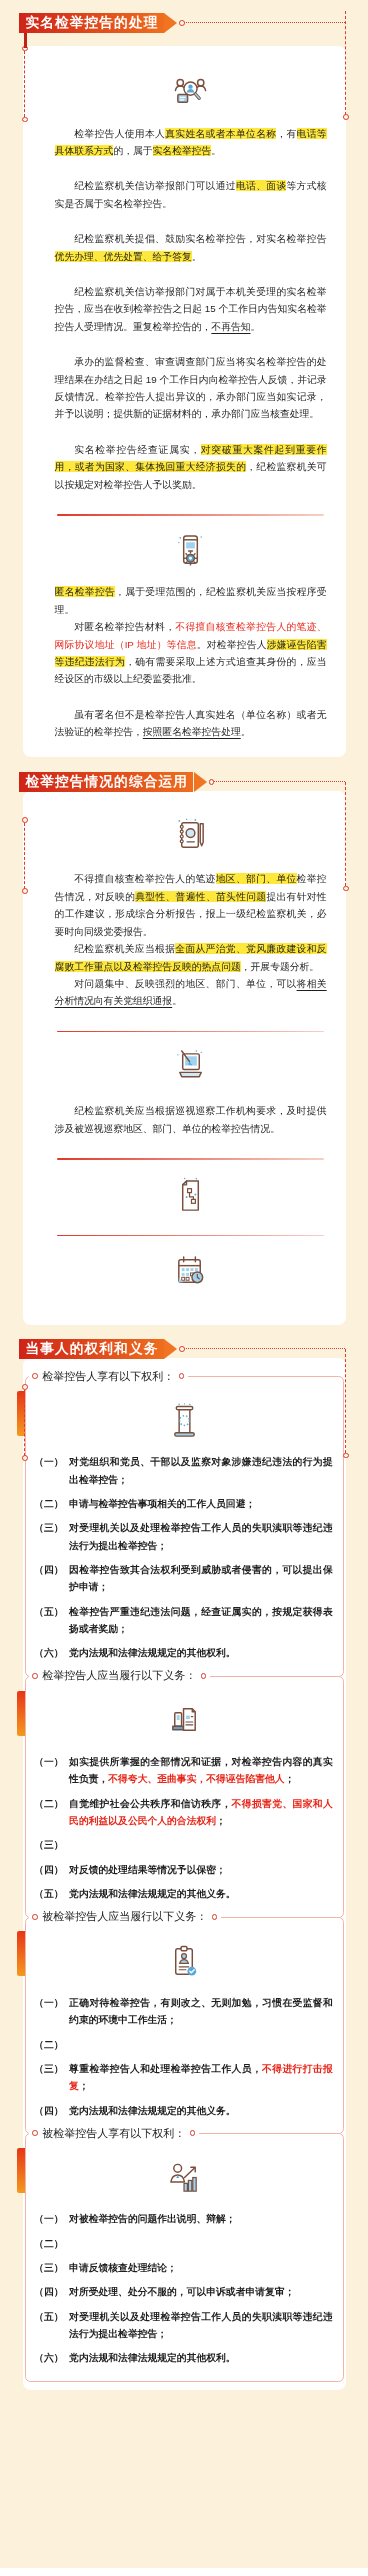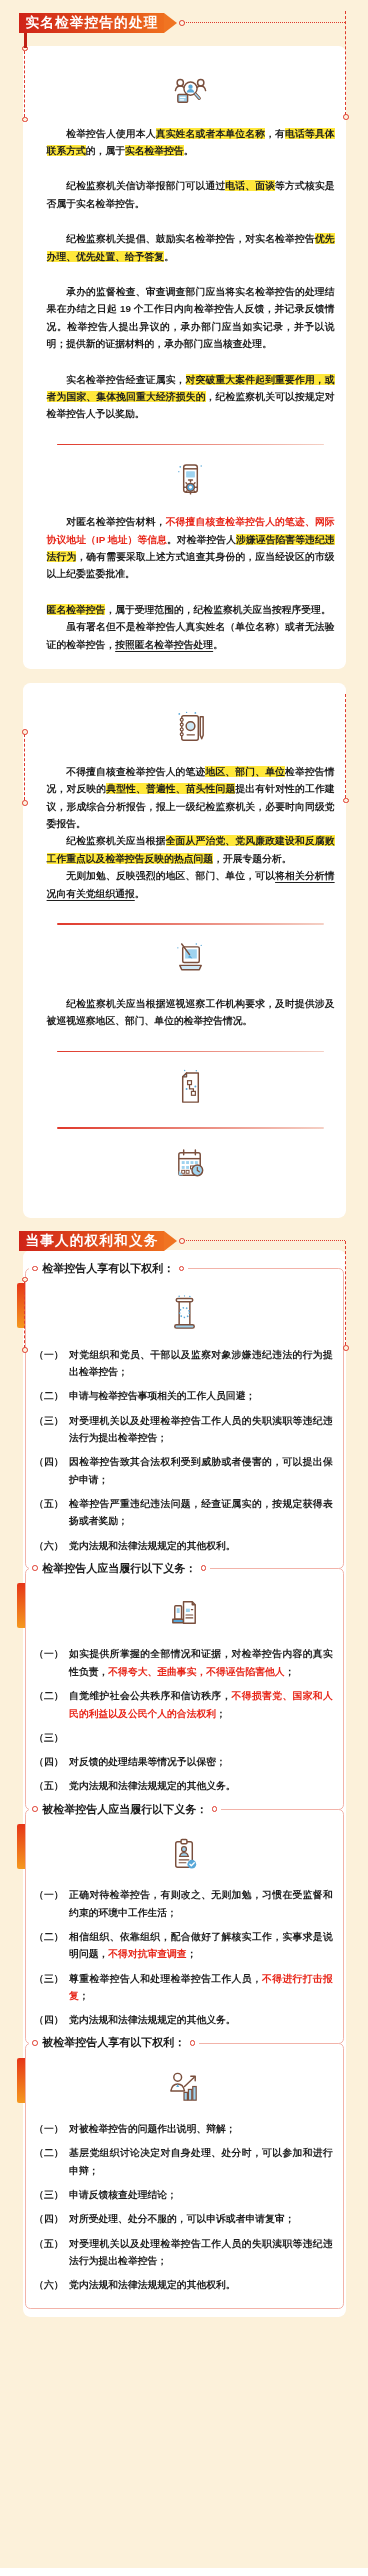--- a/index.html
+++ b/index.html
@@ -32,42 +32,42 @@
   .vdash-r{right:23px;top:10.6px;height:104px;}
 
   
   .card{position:relative;margin:0 23px 0 23px;background:#fff;border-radius:7.4px;z-index:1;}
   .sec1 .card{margin-top:13.7px;}
   .sec2 .card,.sec3 .card{margin-top:-0.5px;}
   .card-body{padding:18px 7.4px 16px 19.6px;}
   .sec2 .card-body{padding:12.7px 7.4px 19px 19.6px;}
   .sec3 .card-body{padding:18px 1.6px 8px 1.6px;}
 
-  .para{margin:0 4px 18px;font-size:9.8px;line-height:17.4px;font-weight:bold;color:#1f1f1f;
+  .para{margin:0 12px 18px;font-size:9.8px;line-height:17.4px;font-weight:normal;color:#1f1f1f;
         text-align:justify;text-indent:2em;}
   .para:last-child{margin-bottom:0;}
   .sec2 .para{margin-bottom:0;}
   .para.noindent{text-indent:0;margin-bottom:0;}
   .seg-h{background:#ffe83c;}
   .seg-r{color:#e8271a;}
   .seg-u{text-decoration:underline;text-underline-offset:2.6px;}
 
   .icon-block{display:flex;justify-content:center;margin:9.5px 0 13.7px;}
   .icon-block svg{width:37px;height:37px;}
   .sec2 .icon-block{margin:13.7px 0 16px;}
   .divider{height:1.6px;width:267px;margin:21px auto 17px;border-radius:1.1px;
         background:linear-gradient(90deg,#e0392b,#f5d0c5);}
 
   
   .subbox{position:relative;border:1.1px solid #f2b3a9;border-radius:5.3px;background:#fff;
         padding:16px 8.5px 7.4px 8.5px;}
   .subbox + .subbox{margin-top:-1.1px;}
   .sub-head{position:absolute;top:-8.5px;left:3.2px;display:flex;align-items:center;gap:4.2px;
         background:#fff;padding:0 3.7px;}
-  .sub-title{margin:0;font-size:11px;font-weight:bold;color:#1d1d1d;white-space:nowrap;}
+  .sub-title{margin:0;font-size:11px;font-weight:normal;color:#1d1d1d;white-space:nowrap;}
   .ring{width:3.7px;height:3.7px;border:1.1px solid #df3a2c;border-radius:50%;background:#fff;flex:none;}
   .tab{position:absolute;left:-8.5px;top:13.7px;width:9px;height:45px;z-index:-1;
         background:linear-gradient(180deg,#e63517,#f5991f);border-radius:2.1px 0 0 2.1px;}
   .item{display:flex;margin:0 0 6.9px;font-size:9.8px;line-height:17.4px;font-weight:bold;color:#1f1f1f;}
   .item .marker{flex:none;width:35px;}
   .item .item-text{flex:1;text-align:justify;padding-right:2.1px;}
 </style>
 </head>
 <body>
 
@@ -97,47 +97,54 @@
               <path d="M30 38c1.5-5 4.5-7 8-7s6.5 2 8 7z" fill="#58a7d8"></path>
               <rect x="12" y="42" width="20" height="16" rx="2" fill="#9fd3ef" stroke="#7a4f3d" stroke-width="3"></rect>
               <path d="M17 48h10M17 53h7" stroke="#fff" stroke-width="2.5" stroke-linecap="round"></path>
               <path d="M48 41l8 9" stroke="#7a4f3d" stroke-width="6.5" stroke-linecap="round"></path>
               <path d="M48 41l8 9" stroke="#9fd3ef" stroke-width="3" stroke-linecap="round"></path>
             </svg>
           </div>
           <p class="para"><span>检举控告人使用本人</span><span class="seg-h">真实姓名或者本单位名称</span><span>，有</span><span class="seg-h">电话等具体联系方式</span><span>的，属于</span><span class="seg-h">实名检举控告</span><span>。</span></p>
           <p class="para"><span>纪检监察机关信访举报部门可以通过</span><span class="seg-h">电话、面谈</span><span>等方式核实是否属于实名检举控告。</span></p>
           <p class="para"><span>纪检监察机关提倡、鼓励实名检举控告，对实名检举控告</span><span class="seg-h">优先办理、优先处置、给予答复</span><span>。</span></p>
+          <p class="para"><span>纪检监察机关信访举报部门对属于本机关受理的实名检举控告，应当在收到检举控告之日起 15 个工作日内告知实名检举控告人受理情况。重复检举控告的，</span><span class="seg-u">不再告知</span><span>。</span></p>
           <p class="para"><span>承办的监督检查、审查调查部门应当将实名检举控告的处理结果在办结之日起 19 个工作日内向检举控告人反馈，并记录反馈情况。检举控告人提出异议的，承办部门应当如实记录，并予以说明；提供新的证据材料的，承办部门应当核查处理。</span></p>
           <p class="para"><span>实名检举控告经查证属实，</span><span class="seg-h">对突破重大案件起到重要作用，或者为国家、集体挽回重大经济损失的</span><span>，纪检监察机关可以按规定对检举控告人予以奖励。</span></p>
           <div class="divider"></div>
           <div class="icon-block">
             <svg viewBox="0 0 76 76">
               <rect x="24" y="6" width="28" height="56" rx="5" fill="#fff" stroke="#7a4f3d" stroke-width="3"></rect>
               <path d="M24 14h28" stroke="#7a4f3d" stroke-width="3"></path>
               <rect x="29" y="19" width="18" height="13" rx="1" fill="#9fd3ef"></rect>
               <path d="M34 37h8" stroke="#7a4f3d" stroke-width="3" stroke-linecap="round"></path>
               <g stroke="#7a4f3d" stroke-width="3" stroke-linecap="round">
                 <path d="M38 41v-2.5M38 63v2.5M27.5 52H25M48.5 52H51M30.6 44.6l-1.8-1.8M45.4 59.4l1.8 1.8M30.6 59.4l-1.8 1.8M45.4 44.6l1.8-1.8"></path>
               </g>
               <circle cx="38" cy="52" r="8" fill="#58a7d8" stroke="#7a4f3d" stroke-width="3"></circle>
               <circle cx="38" cy="52" r="3" fill="#fff"></circle>
               <circle cx="17" cy="10" r="1.8" fill="#58a7d8"></circle>
               <circle cx="60" cy="8" r="1.5" fill="#58a7d8"></circle>
               <circle cx="14" cy="20" r="1.3" fill="#58a7d8"></circle>
             </svg>
           </div>
+          <p class="para noindent"><span class="seg-h">匿名检举控告</span><span>，属于受理范围的，纪检监察机关应当按程序受理。</span></p>
           <p class="para"><span>对匿名检举控告材料，</span><span class="seg-r">不得擅自核查检举控告人的笔迹、网际协议地址（IP 地址）等信息</span><span>。对检举控告人</span><span class="seg-h">涉嫌诬告陷害等违纪违法行为</span><span>，确有需要采取上述方式追查其身份的，应当经设区的市级以上纪委监委批准。</span></p>
-          <p class="para noindent"><span class="seg-h">匿名检举控告</span><span>，属于受理范围的，纪检监察机关应当按程序受理。</span></p>
           <p class="para"><span>虽有署名但不是检举控告人真实姓名（单位名称）或者无法验证的检举控告，</span><span class="seg-u">按照匿名检举控告处理</span><span>。</span></p>
         </div>
     </div>
   </section>
 
   <section class="section sec2">
+    <div class="banner-row">
+      <div class="banner">
+        <span>检举控告情况的综合运用</span>
+      </div>
+      <div class="connector"></div>
+    </div>
     <div class="vdash vdash-l"></div>
     <div class="vdash vdash-r"></div>
     <div class="card">
       <div class="card-body">
           <div class="icon-block">
             <svg viewBox="0 0 76 76">
               <rect x="20" y="12" width="34" height="50" rx="4" fill="#fff" stroke="#7a4f3d" stroke-width="3"></rect>
               <g fill="#fff" stroke="#7a4f3d" stroke-width="2.5">
                 <circle cx="20" cy="20" r="3"></circle>
                 <circle cx="20" cy="30" r="3"></circle>
@@ -147,21 +154,21 @@
               <circle cx="38" cy="33" r="9" fill="#cfe9f8" stroke="#7a4f3d" stroke-width="3"></circle>
               <path d="M31 51h15" stroke="#7a4f3d" stroke-width="2.5" stroke-linecap="round"></path>
               <path d="M58 14v38l3 7 3-7V14z" fill="#fff" stroke="#7a4f3d" stroke-width="3" stroke-linejoin="round"></path>
               <circle cx="15" cy="8" r="1.8" fill="#58a7d8"></circle>
               <circle cx="30" cy="5" r="1.4" fill="#58a7d8"></circle>
               <circle cx="48" cy="6" r="1.8" fill="#58a7d8"></circle>
             </svg>
           </div>
           <p class="para"><span>不得擅自核查检举控告人的笔迹</span><span class="seg-h">地区、部门、单位</span><span>检举控告情况，对反映的</span><span class="seg-h">典型性、普遍性、苗头性问题</span><span>提出有针对性的工作建议，形成综合分析报告，报上一级纪检监察机关，必要时向同级党委报告。</span></p>
           <p class="para"><span>纪检监察机关应当根据</span><span class="seg-h">全面从严治党、党风廉政建设和反腐败工作重点以及检举控告反映的热点问题</span><span>，开展专题分析。</span></p>
-          <p class="para"><span>无则加勉、反映强烈的地区、部门、单位，可以</span><span class="seg-u">将相关分析情况向有关党组织通报</span><span>。</span></p>
+          <p class="para"><span>对问题集中、反映强烈的地区、部门、单位，可以</span><span class="seg-u">将相关分析情况向有关党组织通报</span><span>。</span></p>
           <div class="divider"></div>
           <div class="icon-block">
             <svg viewBox="0 0 76 76">
               <rect x="22" y="10" width="34" height="32" rx="3" fill="#fff" stroke="#7a4f3d" stroke-width="3"></rect>
               <rect x="27" y="15" width="24" height="19" fill="#9fd3ef"></rect>
               <path d="M16 48h44l-4 9H20z" fill="#cfe9f8" stroke="#7a4f3d" stroke-width="3" stroke-linejoin="round"></path>
               <path d="M20 4l16 22" stroke="#7a4f3d" stroke-width="3" stroke-linecap="round"></path>
               <path d="M36 26l6 8-9-2z" fill="#58a7d8"></path>
               <circle cx="50" cy="4" r="1.6" fill="#58a7d8"></circle>
               <circle cx="60" cy="7" r="1.3" fill="#58a7d8"></circle>
@@ -322,21 +329,20 @@
                 <circle cx="53" cy="58" r="9" fill="#58a7d8"></circle>
                 <path d="M49 58l3 3 6-6" stroke="#fff" stroke-width="2.8" fill="none" stroke-linecap="round" stroke-linejoin="round"></path>
               </svg>
             </div>
             <div class="item">
               <span class="marker">（一）</span>
               <span class="item-text"><span>正确对待检举控告，有则改之、无则加勉，习惯在受监督和约束的环境中工作生活；</span></span>
             </div>
             <div class="item">
               <span class="marker">（二）</span>
-              <span class="item-text"><span>相信组织、依靠组织，配合做好了解核实工作，实事求是说明问题，</span><span class="seg-r">不得对抗审查调查</span><span>；</span></span>
             </div>
             <div class="item">
               <span class="marker">（三）</span>
               <span class="item-text"><span>尊重检举控告人和处理检举控告工作人员，</span><span class="seg-r">不得进行打击报复</span><span>；</span></span>
             </div>
             <div class="item">
               <span class="marker">（四）</span>
               <span class="item-text"><span>党内法规和法律法规规定的其他义务。</span></span>
             </div>
           </div>
@@ -360,21 +366,20 @@
                 <path d="M38 36L58 17" stroke="#7a4f3d" stroke-width="3" fill="none" stroke-linecap="round"></path>
                 <path d="M51 15h9v9" fill="none" stroke="#7a4f3d" stroke-width="3" stroke-linecap="round" stroke-linejoin="round"></path>
               </svg>
             </div>
             <div class="item">
               <span class="marker">（一）</span>
               <span class="item-text"><span>对被检举控告的问题作出说明、辩解；</span></span>
             </div>
             <div class="item">
               <span class="marker">（二）</span>
-              <span class="item-text"><span>基层党组织讨论决定对自身处理、处分时，可以参加和进行申辩；</span></span>
             </div>
             <div class="item">
               <span class="marker">（三）</span>
               <span class="item-text"><span>申请反馈核查处理结论；</span></span>
             </div>
             <div class="item">
               <span class="marker">（四）</span>
               <span class="item-text"><span>对所受处理、处分不服的，可以申诉或者申请复审；</span></span>
             </div>
             <div class="item">

